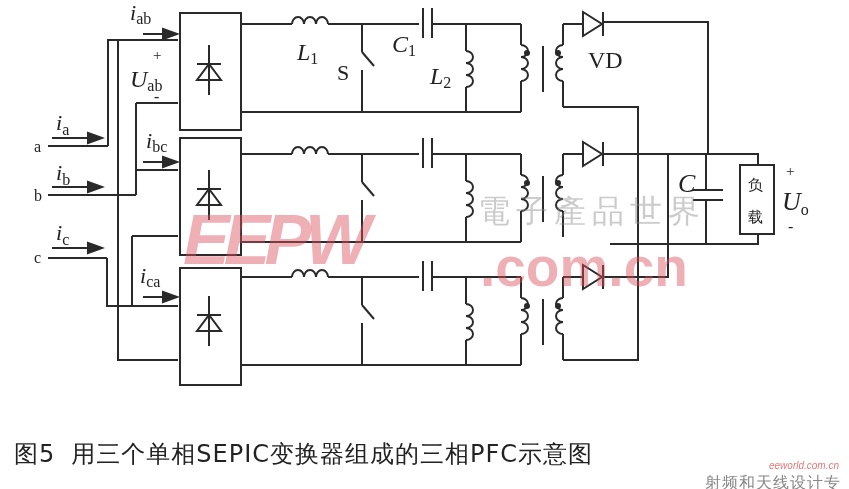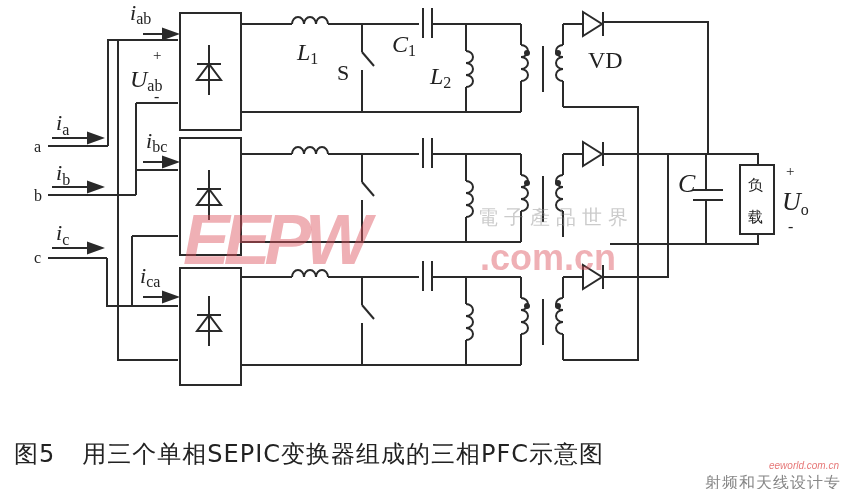--- a/index.html
+++ b/index.html
@@ -4,24 +4,24 @@
 <style>
   html,body{margin:0;padding:0;background:#fff;}
   body{width:849px;height:489px;position:relative;overflow:hidden;font-family:"Liberation Serif","DejaVu Serif",serif;}
   #diagram{position:absolute;left:0;top:0;width:849px;height:420px;}
   #diagram line,#diagram polyline,#diagram path,#diagram rect,#diagram polygon{stroke:#2a2a2a;stroke-width:2;fill:none;}
   #diagram .fill{fill:#2a2a2a;}
   #diagram text{font-family:"Liberation Serif","DejaVu Serif",serif;fill:#222;}
   .it{font-style:italic;}
   .wm{position:absolute;pointer-events:none;}
   .wm-eepw{left:183px;top:205px;font-family:"Liberation Sans","DejaVu Sans",sans-serif;font-weight:bold;font-size:70px;letter-spacing:-6px;color:rgba(220,80,90,0.45);line-height:1;font-style:italic;}
-  .wm-com{left:480px;top:240px;font-family:"Liberation Sans","DejaVu Sans",sans-serif;font-weight:bold;font-size:36px;color:rgba(220,80,90,0.45);line-height:1;}
-  .wm-cn{left:478px;top:207px;font-family:"DejaVu Serif",serif;font-size:20px;color:rgba(140,140,140,0.45);letter-spacing:6px;line-height:1;}
+  .wm-com{left:480px;top:240px;font-family:"Liberation Sans","DejaVu Sans",sans-serif;font-weight:bold;font-size:55px;color:rgba(220,80,90,0.45);line-height:1;}
+  .wm-cn{left:478px;top:195px;font-family:"DejaVu Serif",serif;font-size:32px;color:rgba(140,140,140,0.45);letter-spacing:6px;line-height:1;}
   .caption{position:absolute;left:14px;top:438px;font-family:"DejaVu Sans","Liberation Sans",sans-serif;font-size:24px;color:#222;white-space:nowrap;letter-spacing:1px;}
-  .caption .fig{margin-right:27px;}
+  .caption .fig{margin-right:16px;}
   .corner-wm{position:absolute;right:4px;top:440px;width:140px;height:48px;}
   .corner-wm .top{position:absolute;left:2px;top:0;font-family:"DejaVu Sans",sans-serif;font-size:24px;color:rgba(210,60,70,0.55);font-weight:bold;letter-spacing:2px;}
   .corner-wm .url{position:absolute;right:6px;top:20px;font-family:"Liberation Sans",sans-serif;font-size:10px;font-style:italic;color:rgba(220,60,60,0.7);}
   .corner-wm .sub{position:absolute;right:4px;top:33px;font-family:Liberation Sans, sans-serif;font-size:16px;color:#888;letter-spacing:1px;}
 </style>
 </head>
 <body>
 
 <svg id="diagram" viewBox="0 0 849 420" xmlns="http://www.w3.org/2000/svg">
 

